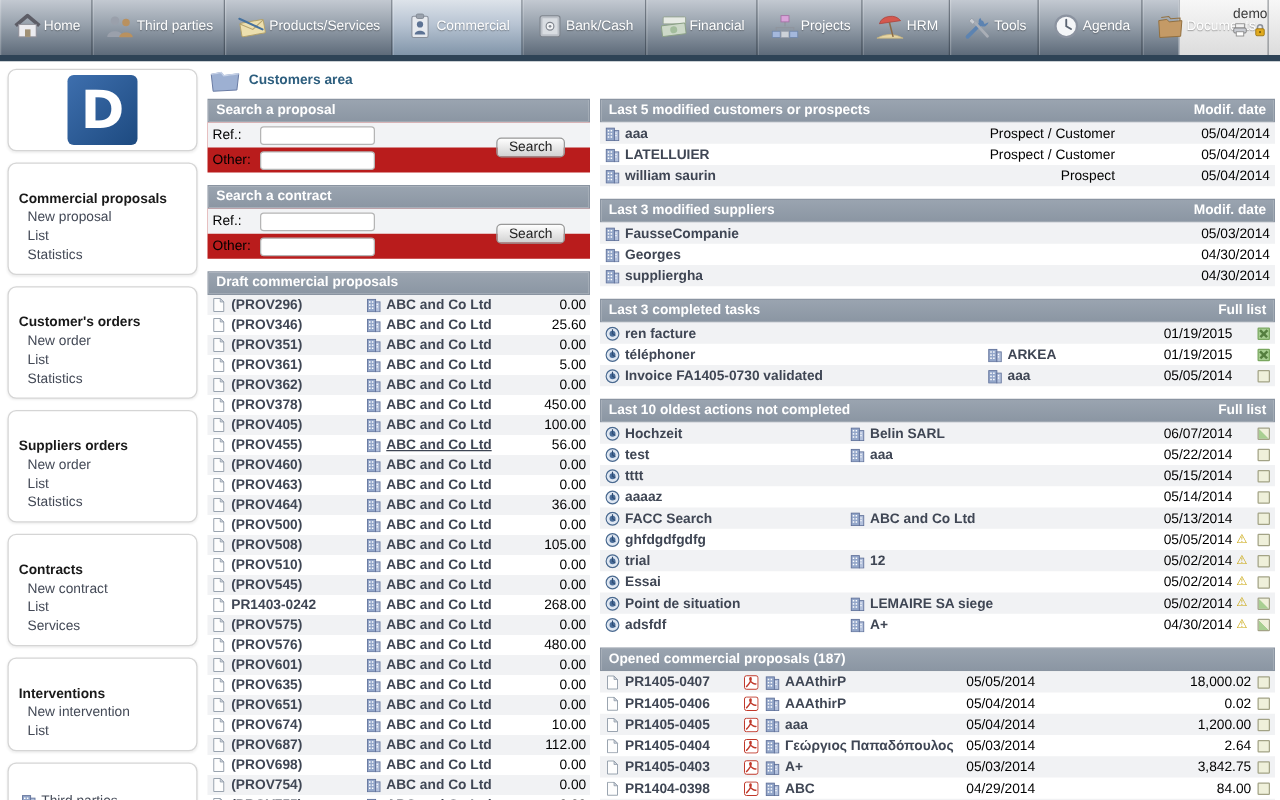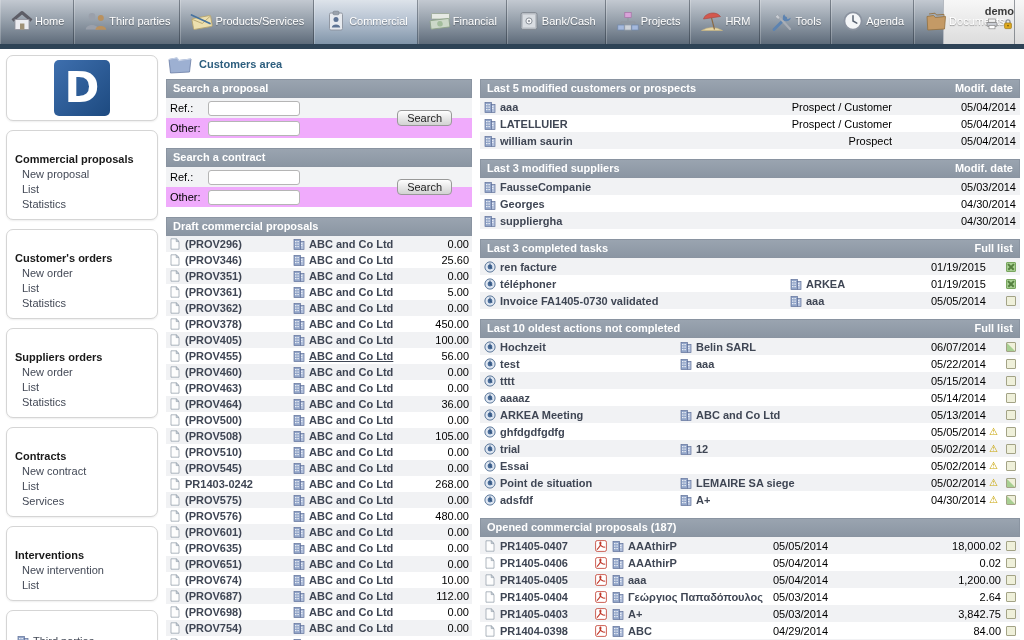--- a/index.html
+++ b/index.html
@@ -10,21 +10,21 @@
   
   .topnav{height:44px;background:linear-gradient(#f7f7f7,#dcdcdc);display:flex;position:relative}
   .tabs{width:944px;display:flex;background:linear-gradient(180deg,#c3c9d1 0%,#97a1ac 45%,#5e6b7a 100%);border-right:1px solid #b5bac1}
   .tab{display:flex;flex-direction:row;align-items:center;justify-content:flex-end;
     padding:2px 9px 4px;border-right:1px solid rgba(35,45,56,.45);
     box-shadow:inset 1px 0 0 rgba(255,255,255,.22);color:#fff;cursor:pointer}
   .tab.active{background:linear-gradient(180deg,#dde3ea 0%,#b7c3d2 45%,#8195a9 100%)}
   .tab-icon{width:26px;height:22px}
   .tab-label{font-size:11px;text-shadow:0 1px 1px rgba(0,0,0,.35);white-space:nowrap}
   .userbox{position:absolute;right:10px;top:5px;text-align:right}
-  .username{font-weight:bold;color:#3a3a3a}
+  .username{font-weight:normal;color:#3a3a3a}
   .user-icons{display:flex;gap:4px;justify-content:flex-end;margin-top:1px}
   .mini-icon{width:12px;height:12px;cursor:pointer}
   .nav-strip{height:5px;background:#2e4356}
 
   
   .content{display:flex;align-items:flex-start;padding:6px 4px 0 6px;gap:8px}
   .sidebar{width:152px;flex:none}
   .middle{width:306px;flex:none}
   .rightcol{flex:1;min-width:0;padding-top:24px}
 
@@ -47,21 +47,21 @@
 
   
   .area-title{display:flex;align-items:center;gap:7px;font-weight:bold;color:#2d5e7e;
     height:18px;margin:0 0 6px 2px}
   .folder-icon{width:24px;height:19px}
   .box{margin-bottom:10px}
   .box-header{display:flex;justify-content:space-between;align-items:center;
     background:linear-gradient(180deg,#9aa4b0,#8b96a3);border:1px solid #8a94a1;
     color:#fff;font-weight:bold;padding:2px 6px;line-height:13px}
   .box-header .hdr-right{font-weight:bold}
-  .form-body{position:relative;background:#f0abfc}
+  .form-body{position:relative;background:#b91c1c}
   .form-row{display:flex;align-items:center;height:20px;padding-left:4px;gap:4px}
   .form-row:nth-child(odd){background:#f2f3f5}
   .form-row label{width:34px}
   .m-input{width:92px;height:15px;border:1px solid #b5b5b5;border-radius:3px;font:10px "Liberation Sans",sans-serif}
   .form-btn{position:absolute;right:20px;top:50%;transform:translateY(-50%)}
   .mtable .mrow{display:flex;align-items:center;height:16px;padding:0 3px}
   .mtable .mrow:nth-child(odd){background:#f1f2f4}
   .c-ref{width:124px;display:flex;align-items:center;gap:4px;overflow:hidden}
   .ref-link,.comp-link{font-weight:bold;color:#3f4654;white-space:nowrap}
   .ul{text-decoration:underline}
@@ -250,30 +250,30 @@
 
       <div class="tab active">
         <svg class="tab-icon">
           <use href="#icon-commercial"></use>
         </svg>
         <span class="tab-label">Commercial</span>
       </div>
 
       <div class="tab">
         <svg class="tab-icon">
+          <use href="#icon-bank"></use>
+        </svg>
+        <span class="tab-label">Bank/Cash</span>
+      </div>
+
+      <div class="tab">
+        <svg class="tab-icon">
           <use href="#icon-financial"></use>
         </svg>
         <span class="tab-label">Financial</span>
-      </div>
-
-      <div class="tab">
-        <svg class="tab-icon">
-          <use href="#icon-bank"></use>
-        </svg>
-        <span class="tab-label">Bank/Cash</span>
       </div>
 
       <div class="tab">
         <svg class="tab-icon">
           <use href="#icon-projects"></use>
         </svg>
         <span class="tab-label">Projects</span>
       </div>
 
       <div class="tab">
@@ -1136,21 +1136,21 @@
             <span class="c-st">
               <span class="stbox empty"></span>
             </span>
           </div>
 
           <div class="rrow">
             <span class="c-label">
               <svg class="s-icon">
                 <use href="#icon-clock"></use>
               </svg>
-              <a class="comp-link">ARKEA Meeting</a>
+              <a class="comp-link">FACC Search</a>
             </span>
             <span class="c-comp2">
               <svg class="s-icon">
                 <use href="#icon-company"></use>
               </svg>
               <a class="comp-link">ABC and Co Ltd</a>
             </span>
             <span class="c-adate">05/13/2014</span>
             <span class="c-warn" style="visibility: hidden;">⚠</span>
             <span class="c-st">

